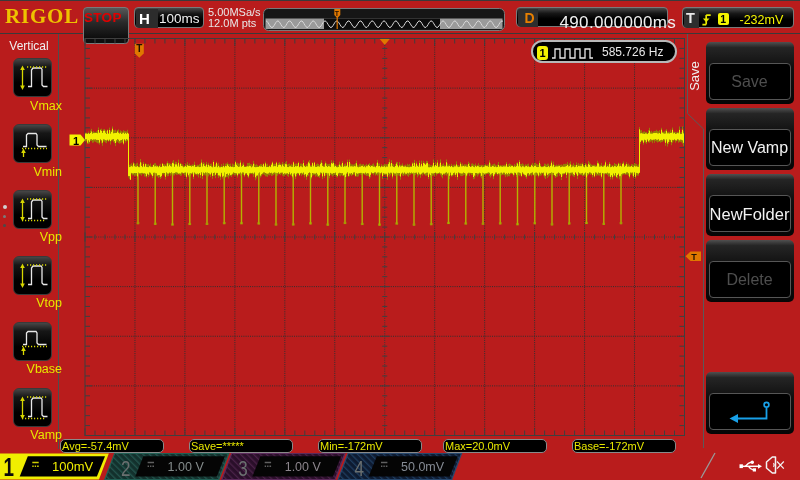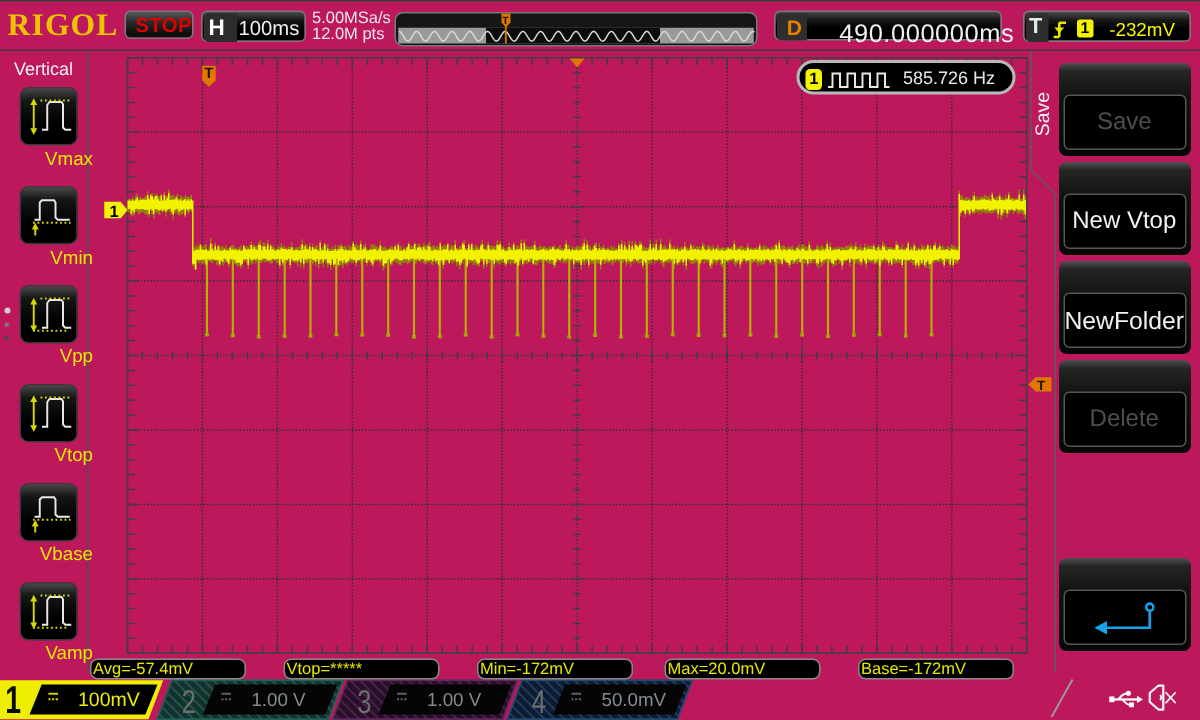--- a/index.html
+++ b/index.html
@@ -1,36 +1,36 @@
 <!DOCTYPE html>
 <html><head><meta charset="utf-8"><style>
 *{margin:0;padding:0;box-sizing:border-box}
 html,body{background:#000;width:800px;height:480px;overflow:hidden}
-#scr{position:relative;width:800px;height:480px;background:#be185d;font-family:"Liberation Sans",sans-serif;-webkit-font-smoothing:antialiased}
+#scr{position:relative;width:800px;height:480px;background:#b91c1c;font-family:"Liberation Sans",sans-serif;-webkit-font-smoothing:antialiased}
 .abs{position:absolute}
 .tbox{position:absolute;background:linear-gradient(#4a4a4a,#161616 30%,#000 60%);border:1px solid #7a7a7a;border-radius:4px}
 .vtitle{position:absolute;left:0;top:38.5px;width:58px;text-align:center;color:#f0f0f0;font-size:12px}
 .lbtn{position:absolute;left:12.5px;width:39px;height:39px;border:1px solid #3a3a3a;border-radius:6px;
 background:linear-gradient(#474747,#161616 22%,#000 65%)}
 .llab{position:absolute;left:0;top:0;width:62px;text-align:right;color:#e8e800;font-size:12.5px}
 .pdot{position:absolute;width:3px;height:3px;border-radius:50%}
 .rbtn{position:absolute;left:705.5px;width:88px;height:62px;border-radius:5px;
 background:linear-gradient(#505050,#252525 9%,#101010 40%,#060606)}
 .rinner{position:absolute;left:3px;bottom:3.5px;width:82px;height:37px;border:1px solid #565656;border-radius:4px;
 background:#000;text-align:center;line-height:36px;white-space:nowrap;overflow:hidden}
 .rtxt-dis{color:#4e4e4e}
 .rtxt-en{color:#f2f2f2}
 .cap{position:absolute;top:438.5px;width:104px;height:14px;border:1px solid #8a8a8a;border-radius:5px;
 background:#000;color:#e8e800;font-size:11px;line-height:12.8px;padding-left:1px;z-index:5}
 </style></head><body>
 <div id="scr">
 <div class="abs" style="left:0;top:0;width:800px;height:1px;background:#3a3a3a"></div>
     <div class="abs" style="left:0;top:33px;width:800px;height:1px;background:#3a3a3a"></div>
     <div class="abs" style="left:5px;top:4px;font-family:'Liberation Serif',serif;font-weight:bold;font-size:21px;color:#eec200;letter-spacing:0.8px">RIGOL</div>
-    <div class="tbox" style="left:83px;top:7px;width:46px;height:19px;text-align:right;background:linear-gradient(#585858,#2a2a2a 40%,#0e0e0e 85%)"><span style="color:#e00000;font-weight:bold;font-size:13.5px;letter-spacing:0.3px;line-height:18.5px">STOP</span></div>
+    <div class="tbox" style="left:83px;top:7px;width:46px;height:37px;text-align:left;background:linear-gradient(#585858,#2a2a2a 40%,#0e0e0e 85%)"><span style="color:#e00000;font-weight:bold;font-size:13.5px;letter-spacing:0.3px;line-height:18.5px">STOP</span></div>
     <div class="tbox" style="left:134px;top:6.5px;width:70px;height:21px">
       <div class="abs" style="left:1px;top:1px;width:22px;height:19px;background:#2c2c2c;border-radius:3px 0 0 3px"></div>
       <span class="abs" style="left:4px;top:2.5px;color:#fff;font-weight:bold;font-size:15px">H</span>
       <span class="abs" style="left:24px;top:3.5px;color:#f0f0f0;font-size:13.5px">100ms</span>
     </div>
     <div class="abs" style="left:208px;top:7px;font-size:11px;color:#e8e8e8;line-height:10.5px">5.00MSa/s<br>12.0M pts</div>
     <div class="tbox" style="left:515.5px;top:6.5px;width:152px;height:20.5px">
       <div class="abs" style="left:1px;top:1px;width:20px;height:18.5px;background:#2e2e2e;border-radius:3px 0 0 3px"></div>
       <span class="abs" style="left:8px;top:2px;color:#e88000;font-weight:bold;font-size:14px">D</span>
       <span class="abs" style="left:43px;top:5px;color:#f0f0f0;font-size:17px;letter-spacing:0.35px">490.000000ms</span>
@@ -131,37 +131,37 @@
     <div class="pdot" style="top:223.5px;left:3px;background:#4a4a4a"></div>
 <svg class="abs" style="left:684px;top:33px;z-index:0" width="22" height="420" viewBox="0 0 22 420">
 <path d="M3.5 1V80.5L19.5 96V415" stroke="#5a5a5a" stroke-width="1" fill="none"></path>
 </svg>
 <div class="abs" style="left:675px;top:69px;width:40px;height:14px;color:#f0f0f0;font-size:13px;
 transform:rotate(-90deg);transform-origin:center;text-align:center;line-height:14px">Save</div>
 <div class="rbtn" style="top:41.5px">
       <div class="rinner rtxt-dis" style="font-size:16px">Save</div>
     </div>
     <div class="rbtn" style="top:107.5px">
-      <div class="rinner rtxt-en" style="font-size:16px">New Vtop</div>
+      <div class="rinner rtxt-en" style="font-size:16px">New Vamp</div>
     </div>
     <div class="rbtn" style="top:239.5px">
       <div class="rinner rtxt-dis" style="font-size:16px">Delete</div>
     </div>
     <div class="rbtn" style="top:173.5px">
       <div class="rinner rtxt-en" style="font-size:16.5px">NewFolder</div>
     </div>
     <div class="rbtn" style="top:371.5px">
       <div class="rinner" style="text-align:center;padding:0"><svg width="82" height="37" viewBox="0 0 82 37">
           <path d="M25 24.5H56.5V13.5" stroke="#18a0e8" stroke-width="1.8" fill="none"></path>
           <path d="M19.5 24.5l8.5-4.5v9z" fill="#18a0e8"></path>
           <circle cx="56.5" cy="10.8" r="2.4" stroke="#18a0e8" stroke-width="1.7" fill="none"></circle>
         </svg></div>
     </div>
 <div class="cap" style="left:60px">Avg=-57.4mV</div>
-    <div class="cap" style="left:189px">Vtop=*****</div>
+    <div class="cap" style="left:189px">Save=*****</div>
     <div class="cap" style="left:318px">Min=-172mV</div>
     <div class="cap" style="left:443px">Max=20.0mV</div>
     <div class="cap" style="left:572px">Base=-172mV</div>
 <svg class="abs" style="left:0;top:0;z-index:2" width="800" height="480" viewBox="0 0 800 480">
       <defs>
 <pattern id="h2" patternUnits="userSpaceOnUse" width="4.6" height="4.6" patternTransform="rotate(-45)">
 <rect width="4.6" height="4.6" fill="#13312d"></rect>
           <rect width="1.3" height="4.6" fill="#24544d"></rect>
         </pattern>
 <pattern id="h3" patternUnits="userSpaceOnUse" width="4.6" height="4.6" patternTransform="rotate(-45)">

